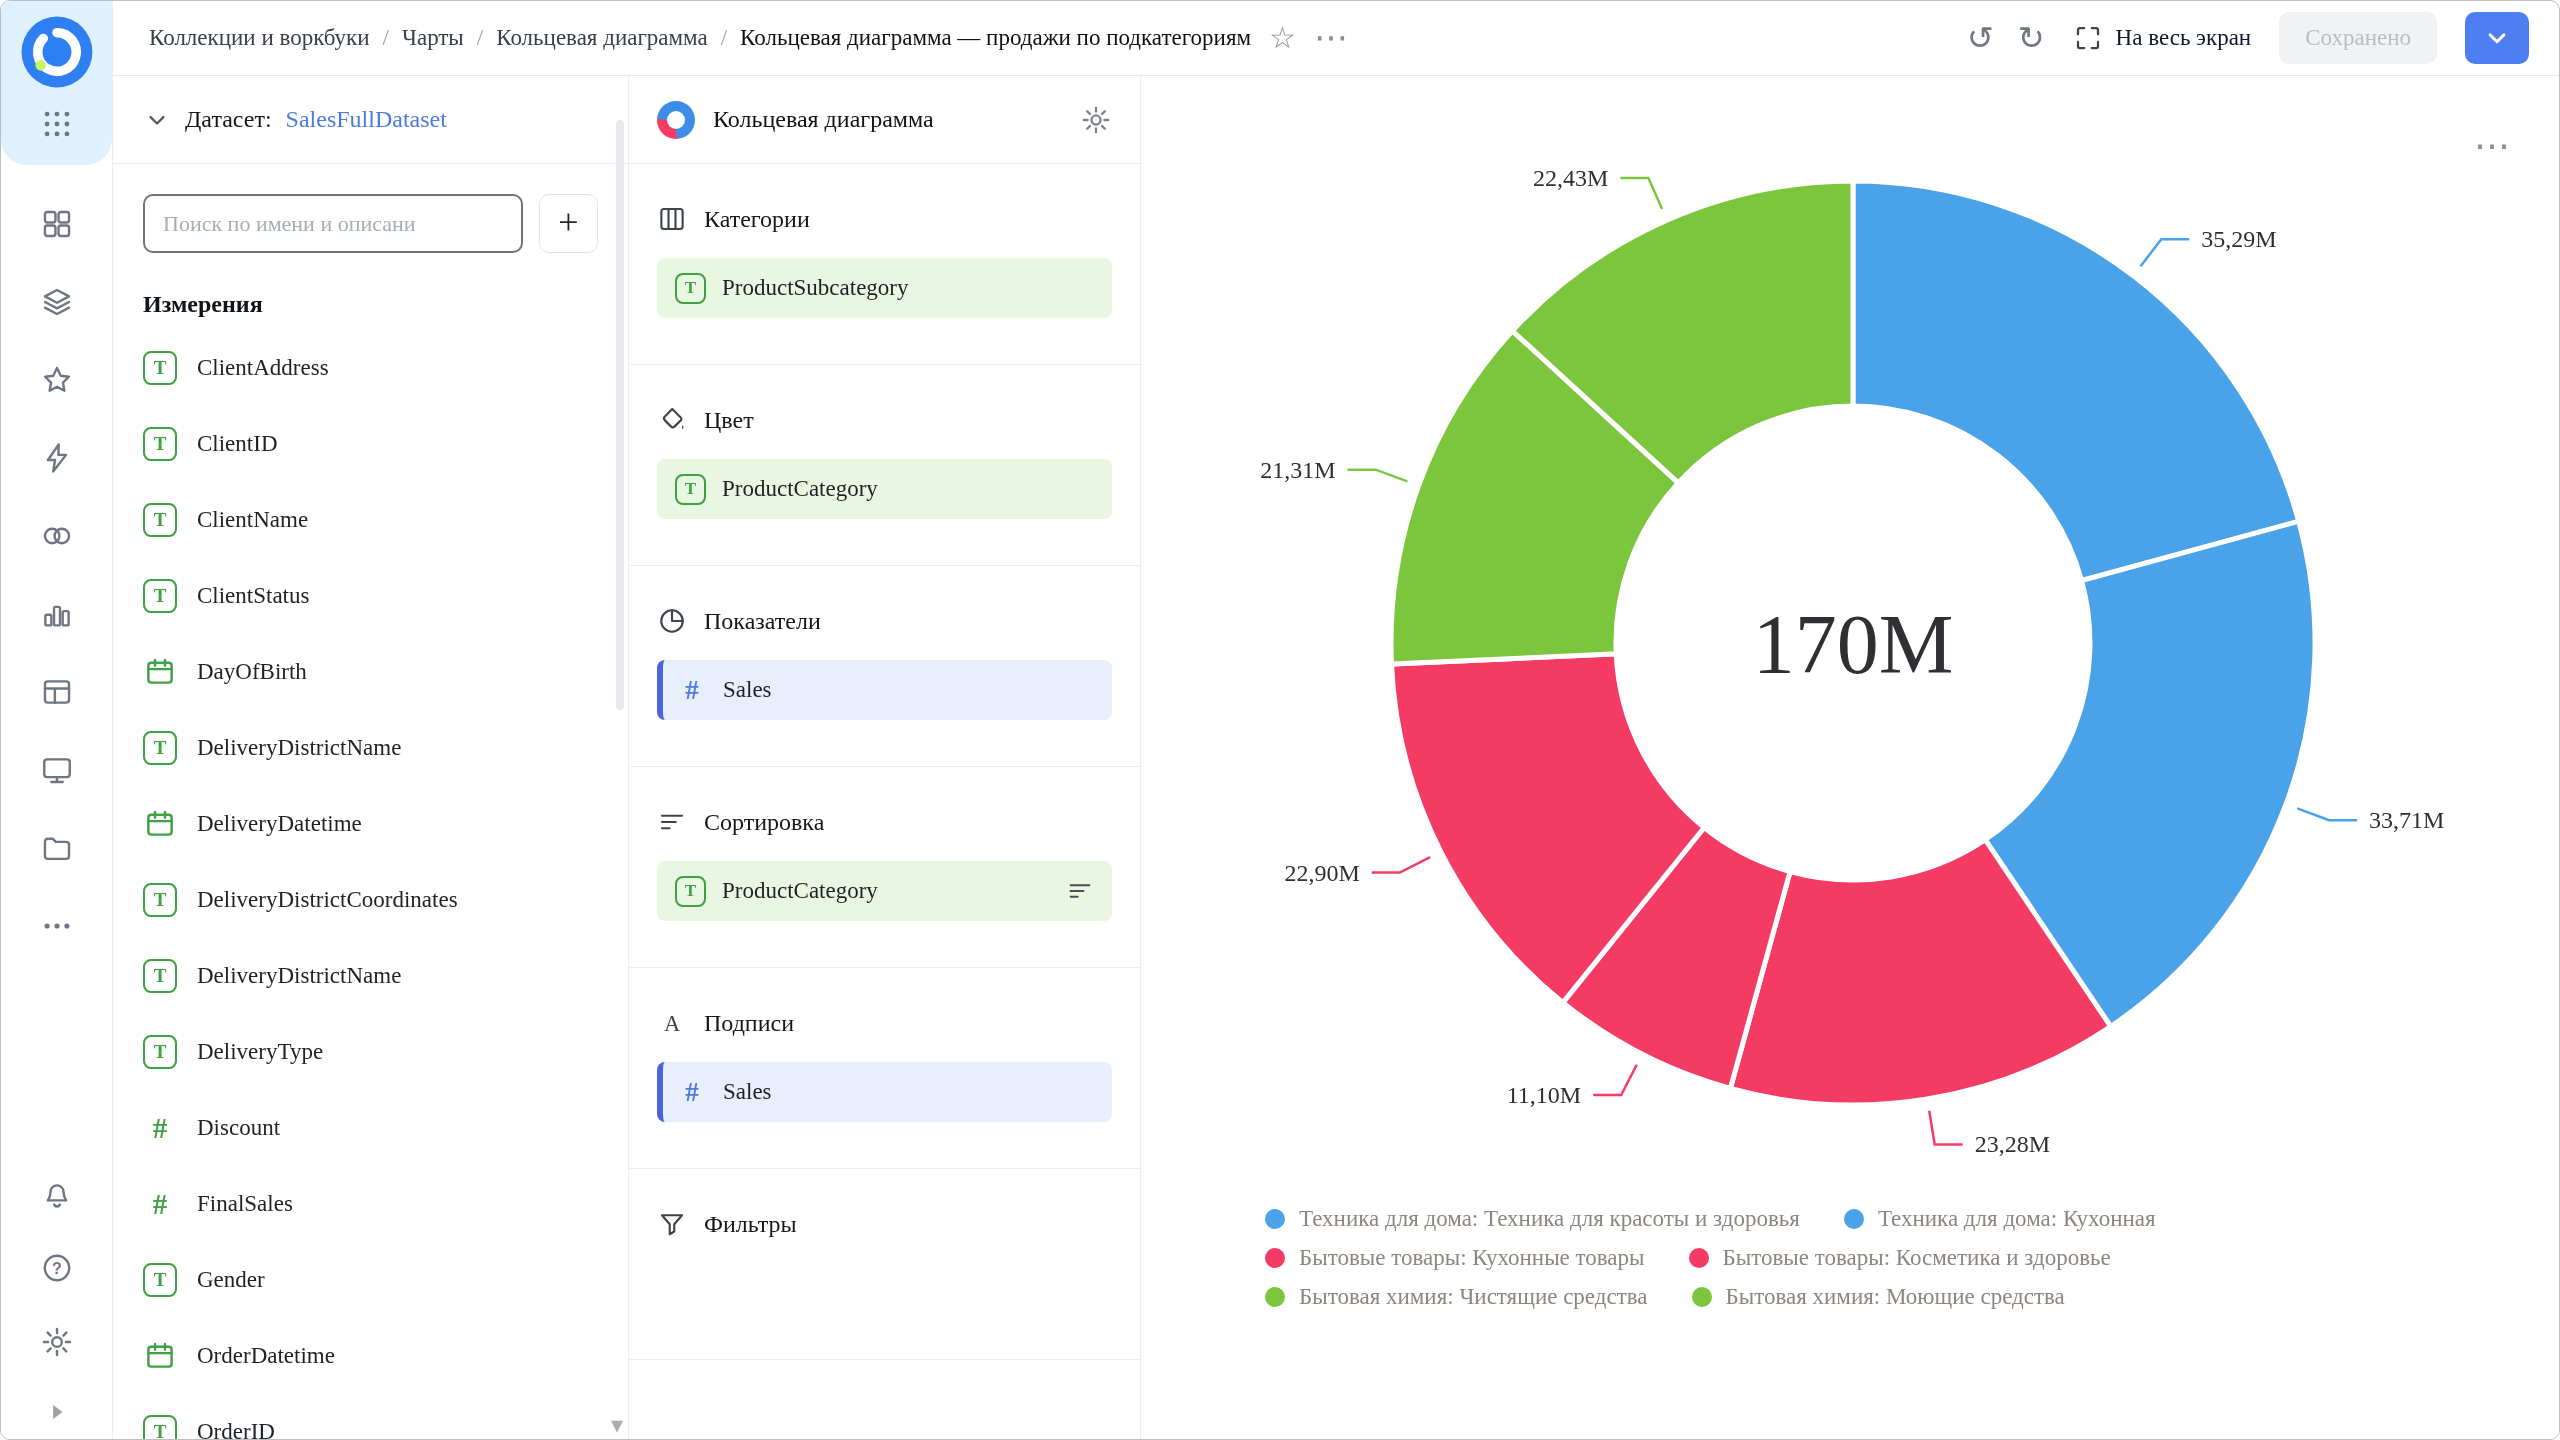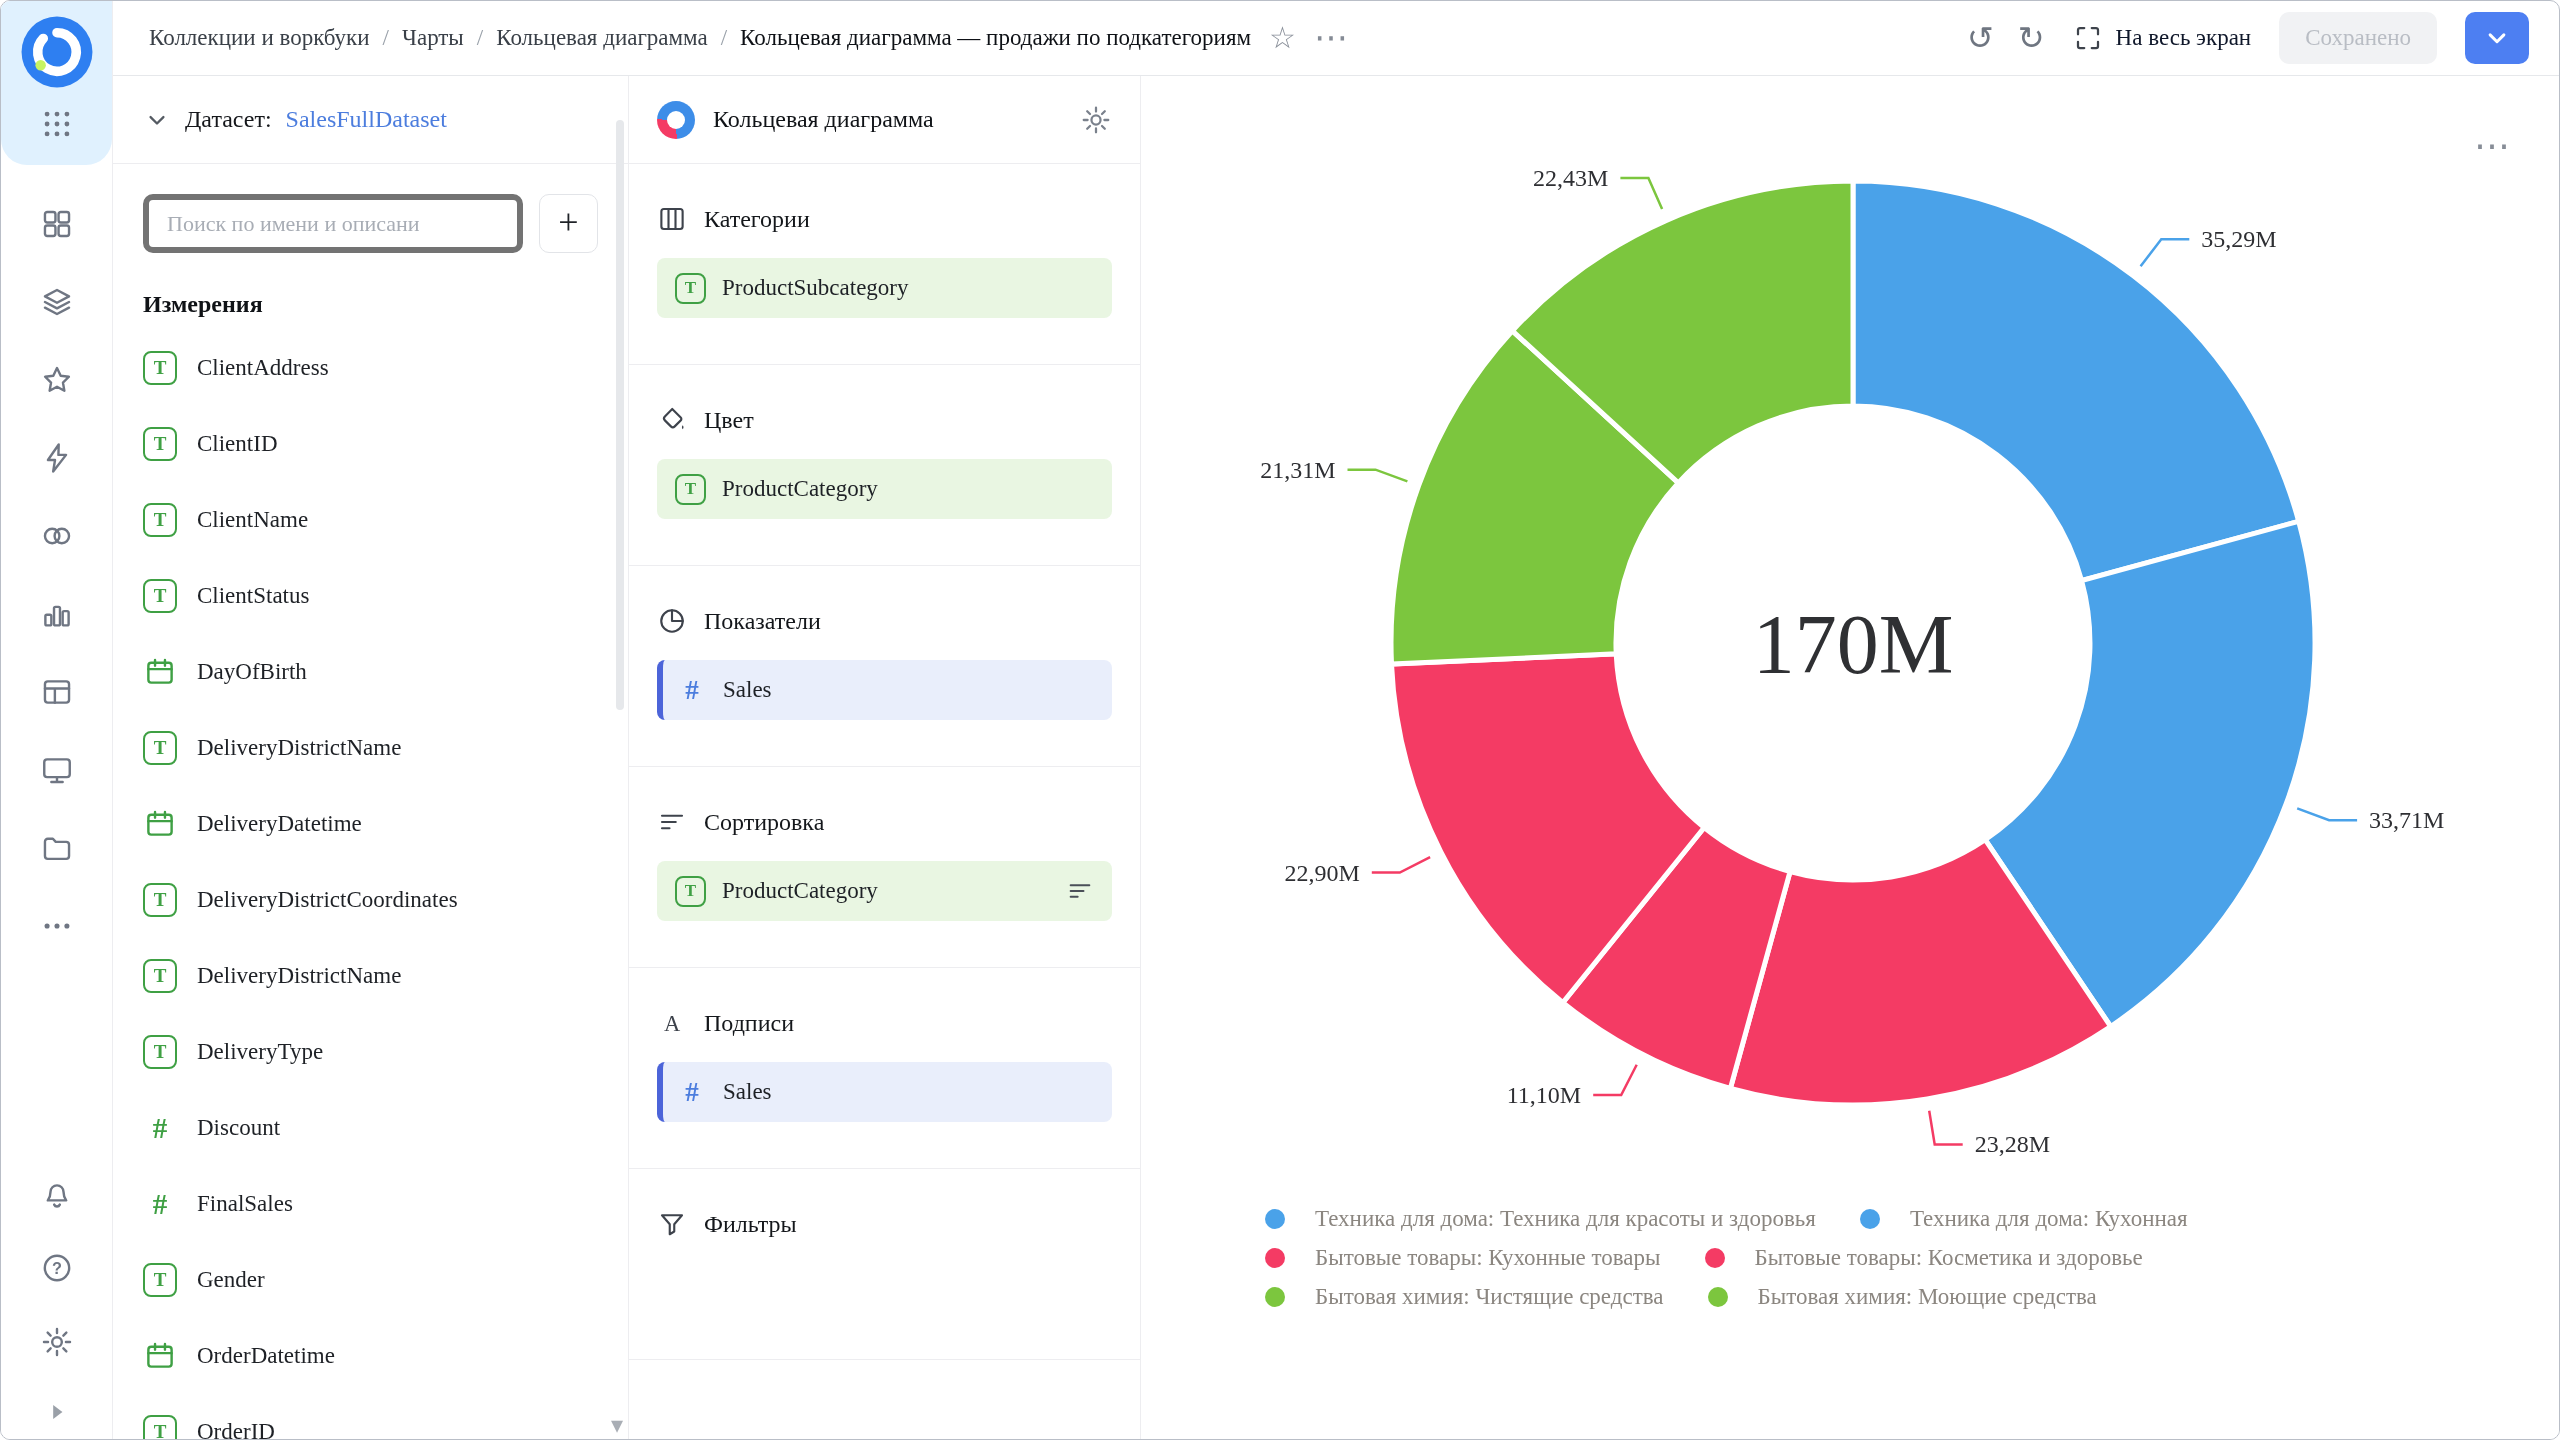--- a/index.html
+++ b/index.html
@@ -72,21 +72,21 @@
   .ds-header {
     height:88px; flex:0 0 88px; display:flex; align-items:center; gap:14px;
     padding:0 30px; border-bottom:1px solid #ededf0; font-size:24px;
   }
   .ds-header .chev { color:#555b63; display:flex; }
   .ds-header .chev svg { width:28px; height:28px; }
   .ds-label { color:#15171b;text-align:center; }
   .ds-name { color:#4c7dde; text-decoration:none; }
   .ds-search-row { display:flex; gap:16px; padding:30px 30px 0; }
   .ds-search {
-    flex:1; height:59px; border:6px solid #737373; border-radius:10px;
+    flex:1; height:59px; border:2px solid #737373; border-radius:10px;
     font-size:22px; padding:0 18px; color:#333; font-family:inherit; outline:none;
   }
   .ds-search::placeholder { color:#a8adb5; }
   .ds-add {
     width:59px; height:59px; border:1px solid #e2e4e8; border-radius:10px; background:#fff;
     font-size:36px; color:#1f2227; display:flex; align-items:center; justify-content:center;
     font-family:inherit; line-height:1; padding:0 0 4px;
   }
   .ds-dims-title { font-size:24px; font-weight:700; color:#101317; margin:38px 30px 12px; }
   .ds-fields { flex:1; overflow:hidden; }
@@ -129,21 +129,21 @@
   .chip-sort svg { width:28px; height:28px; }
 
   
   .chart-area { flex:1; position:relative; display:flex; flex-direction:column; min-width:0; background:#fff; }
   .chart-menu { position:absolute; top:52px; right:46px; font-size:36px; letter-spacing:3px; color:#878d97; line-height:1; }
   #donut { width:1422px; height:1108px; flex:0 0 auto; }
   .legend {
     width:1170px; margin:22px auto 0; display:flex; flex-wrap:wrap;
     column-gap:44px; row-gap:13px; font-size:23px; color:#8b8680;
   }
-  .legend-item { display:flex; align-items:center; gap:30px; white-space:nowrap; }
+  .legend-item { display:flex; align-items:center; gap:14px; white-space:nowrap; }
   .legend-dot { width:20px; height:20px; border-radius:50%; flex:0 0 20px; }
 </style>
 </head>
 <body>
 
 <div class="app" data-interactable="false">
 
   <aside class="rail" data-interactable="false">
     <div class="rail-top" data-interactable="false">
       <div class="logo" data-interactable="true">

